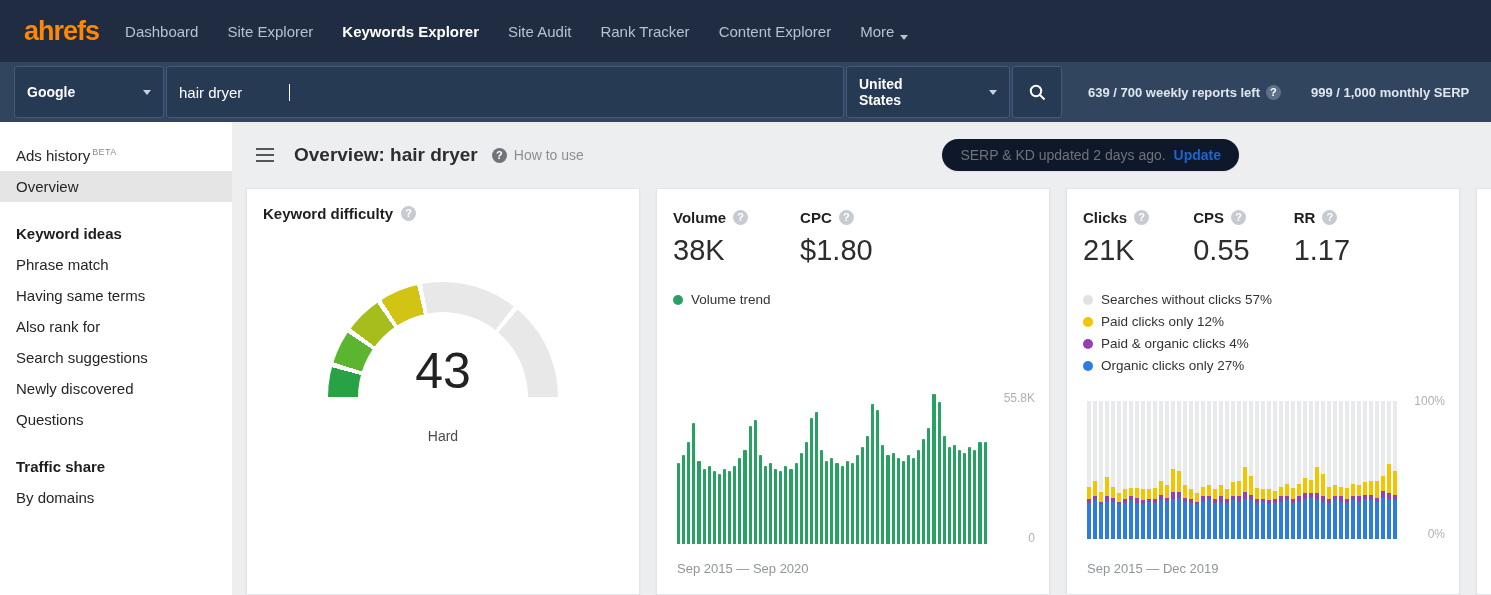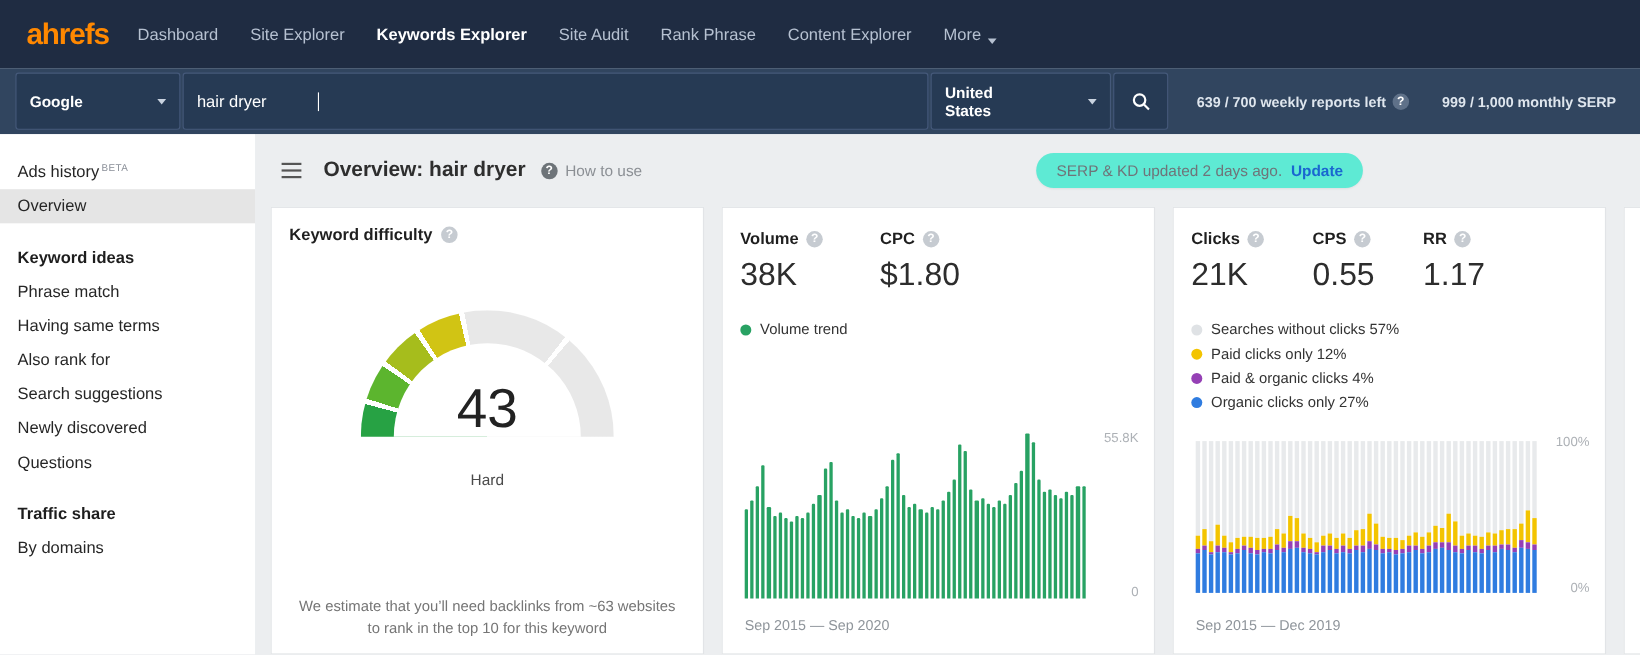--- a/index.html
+++ b/index.html
@@ -41,21 +41,21 @@
   .beta { font-size:9px; color:#8a8f98; vertical-align:super; margin-left:2px; letter-spacing:.4px; }
 
   
   .main { position:absolute; top:122px; left:232px; right:0; bottom:0; background:#eceef0; overflow:hidden; }
   .head { height:66px; display:flex; align-items:center; padding:0 16px; }
   .hamburger { width:18px; height:2px; background:#555; position:relative; margin:0 20px 0 8px; cursor:pointer; flex:0 0 auto; }
   .hamburger::before, .hamburger::after { content:""; position:absolute; left:0; width:18px; height:2px; background:#555; }
   .hamburger::before { top:-6px; } .hamburger::after { top:6px; }
   .page-title { font-size:19px; font-weight:700; color:#2e2e2e; margin-right:14px; white-space:nowrap; }
   .howto { display:flex; align-items:center; gap:7px; color:#8b8f94; font-size:14px; cursor:pointer; }
-  .pill { margin-left:auto; margin-right:236px; background:#5eead4; border-radius:17px; padding:8px 18px; font-size:14px; color:#6f7479; white-space:nowrap; box-shadow:0 1px 2px rgba(0,0,0,.06); }
+  .pill { margin-left:auto; margin-right:236px; background:#0f172a; border-radius:17px; padding:8px 18px; font-size:14px; color:#6f7479; white-space:nowrap; box-shadow:0 1px 2px rgba(0,0,0,.06); }
   .pill a { color:#1a66d0; font-weight:600; text-decoration:none; margin-left:4px; cursor:pointer; }
 
   .cards { display:flex; gap:16px; padding:0 14px; align-items:stretch; height:calc(100% - 66px); }
   .card { width:394px; flex:0 0 auto; background:#fff; border:1px solid #e2e4e7; box-shadow:0 1px 2px rgba(0,0,0,.05); position:relative; padding:16px; }
   .card.sliver { width:16px; padding:0; }
 
   .card-title { font-size:15px; font-weight:700; color:#1f1f1f; display:flex; align-items:center; gap:8px; }
 
   
   .gauge-wrap { position:relative; width:230px; height:115px; margin:60px auto 0; }
@@ -95,21 +95,21 @@
 </head>
 <body>
 
 <header class="topbar">
   <div class="logo">ahrefs</div>
   <nav class="nav">
     <a class="nav-item">Dashboard</a>
     <a class="nav-item">Site Explorer</a>
     <a class="nav-item active">Keywords Explorer</a>
     <a class="nav-item">Site Audit</a>
-    <a class="nav-item">Rank Phrase</a>
+    <a class="nav-item">Rank Tracker</a>
     <a class="nav-item">Content Explorer</a>
     <a class="nav-item more">
       <span>More</span>
       <span class="caret"></span>
     </a>
   </nav>
 </header>
 
 <div class="toolbar">
   <div class="select engine">
@@ -172,21 +172,20 @@
     <section class="card">
       <div class="card-title">
         <span>Keyword difficulty</span>
         <span class="qicon"></span>
       </div>
       <div class="gauge-wrap">
         <div class="gauge"></div>
         <div class="g-score">43</div>
         <div class="g-hard">Hard</div>
       </div>
-      <p class="kd-note">We estimate that you’ll need backlinks from ~63 websites to rank in the top 10 for this keyword</p>
     </section>
 
     <section class="card">
       <div class="metrics">
         <div class="metric">
           <div class="m-label">
             <span>Volume</span>
             <span class="qicon"></span>
           </div>
           <div class="m-value">38K</div>

